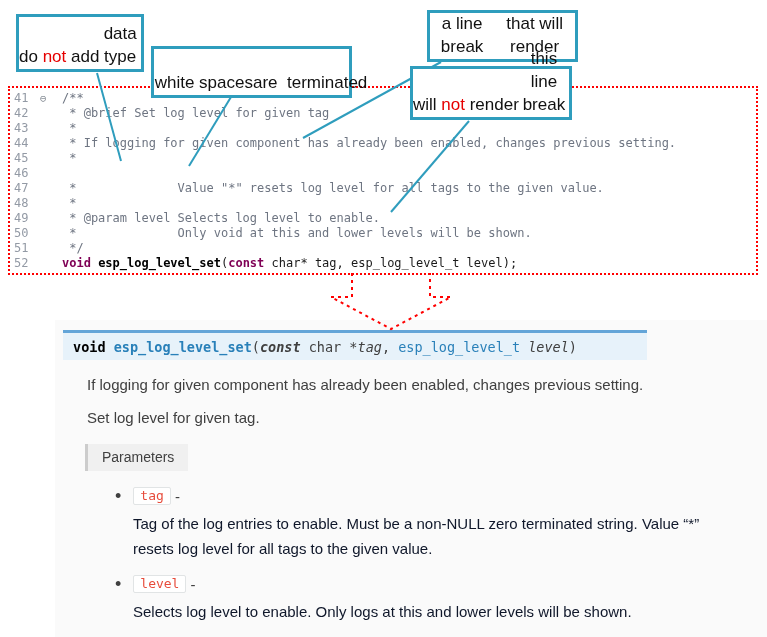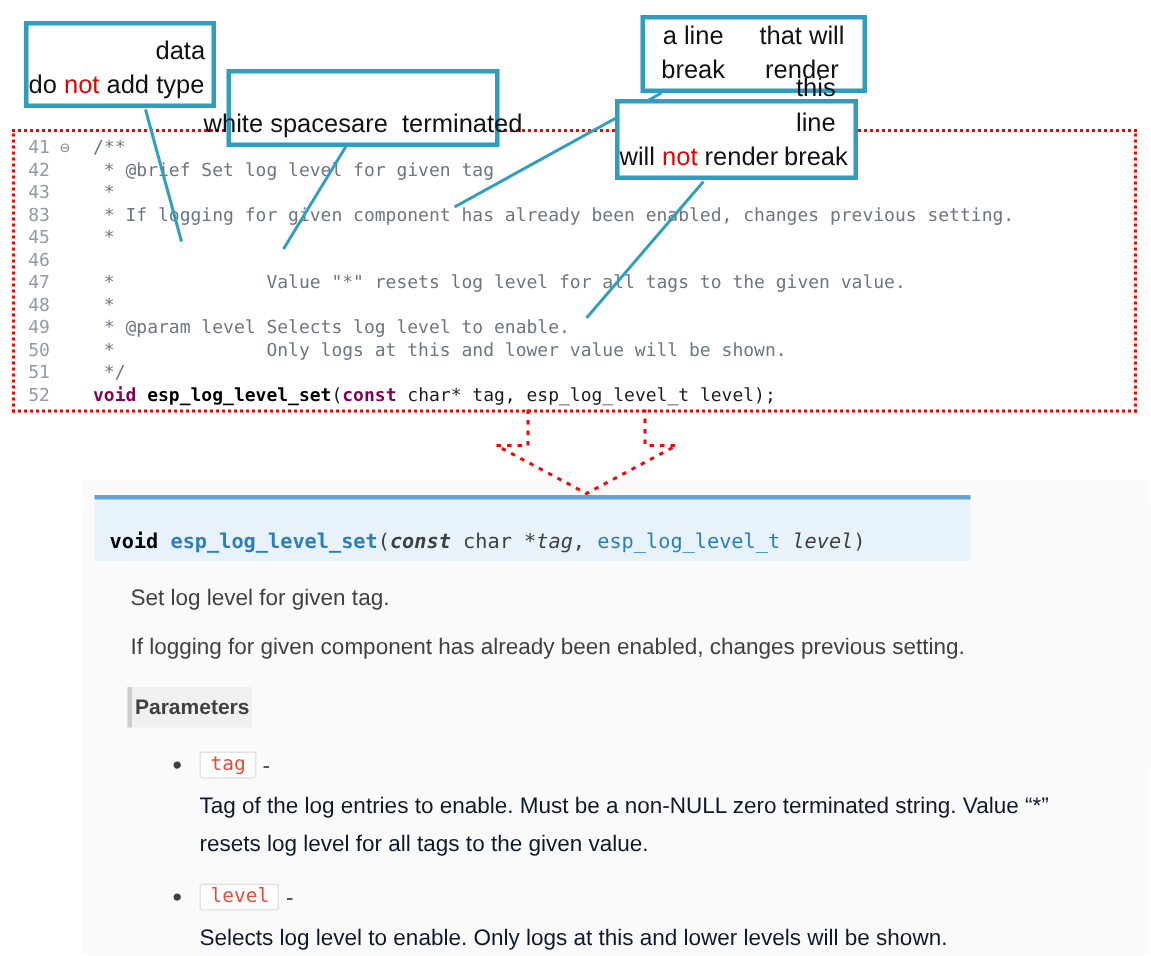--- a/index.html
+++ b/index.html
@@ -23,49 +23,49 @@
   .overlay .redarrow { stroke:#ff0000; stroke-width:2; fill:none; stroke-dasharray:3 4; }
 
   
   .editor {
     position:absolute; left:8px; top:86px; width:746px; height:182px;
     border:2px dotted #ff0000; background:#fff; z-index:10;
     font-family:"DejaVu Sans Mono", monospace; font-size:12px; line-height:15px;
     padding-top:3px; box-sizing:content-box;
   }
   .crow { display:flex; height:15px; }
-  .ln { width:24px; margin-left:4px; text-align:center; color:#939aa5; flex:none; }
+  .ln { width:24px; margin-left:4px; text-align:left; color:#939aa5; flex:none; }
   .fold { width:22px; text-align:left; color:#8a9199; font-size:11px; padding-left:2px; flex:none; }
   .code { white-space:pre; color:#6e7582; }
   .kw { color:#7f0055; font-weight:bold; white-space:pre; }
   .fname { color:#000; font-weight:bold; white-space:pre; }
   .plain { color:#1a1a1a; white-space:pre; }
 
   
   .docs-panel {
     position:absolute; left:55px; top:320px; width:712px; height:317px;
     background:#fafafa; z-index:5; color:#404040;
   }
   .sig {
     margin:10px 0 0 8px; width:584px; box-sizing:border-box;
     background:#e7f2fa; border-top:3px solid #64a5d8;
-    padding:20px 10px 5px; font-family:"DejaVu Sans Mono", monospace; font-size:13.5px;
+    padding:6px 10px 5px; font-family:"DejaVu Sans Mono", monospace; font-size:13.5px;
     color:#404040; white-space:pre;
   }
   .s-kw { font-weight:bold; color:#000; white-space:pre; }
   .s-name { font-weight:bold; color:#2980b9; white-space:pre; }
   .s-const { font-weight:bold; font-style:italic; color:#404040; white-space:pre; }
   .s-type { color:#2980b9; white-space:pre; }
   .s-arg { font-style:italic; color:#404040; white-space:pre; }
   .s-plain { color:#404040; white-space:pre; }
   .dp { margin:16px 0 0 32px; font-size:15px; color:#404040; }
   .params-label {
     display:inline-block; margin:18px 0 0 30px; background:#f0f0f0;
-    border-left:3px solid #cccccc; padding:5px 2px 6px;
-    font-weight:bold; font-size:14px; color:#404040;
+    border-left:3px solid #cccccc; padding:5px 14px 6px;
+    font-weight:normal; font-size:14px; color:#404040;
   }
   .param-head { margin:16px 0 0 60px; display:flex; align-items:center; }
   .param-head.second { margin-top:14px; }
   .bullet { font-size:18px; color:#404040; margin-right:12px; line-height:1; }
   .chip {
     font-family:"DejaVu Sans Mono", monospace; font-size:13px; color:#e74c3c;
     background:#fff; border:1px solid #e1e4e5; padding:0 6px 1px; border-radius:2px;
   }
   .sep { font-size:15px; color:#404040; white-space:pre; }
   .param-desc { margin:6px 0 0 78px; width:600px; font-size:15px; line-height:25px; color:#0f172a; }
@@ -81,21 +81,21 @@
     <line x1="441" y1="62" x2="303" y2="138"></line>
     <line x1="469" y1="121" x2="391" y2="212"></line>
     <path class="redarrow" d="M352 273 L352 297 L331 297 L391 329 L451 297 L430 297 L430 273"></path>
   </svg>
 
   <div class="callout" style="left:16px; top:14px; width:122px; height:52px;">
     <div><span class="pre">do </span><span class="red pre">not</span><span class="pre"> add</span></div>
     <div>data type</div>
   </div>
 
-  <div class="callout" style="left:151px; top:46px; width:176px; height:46px;">
+  <div class="callout" style="left:151px; top:46px; width:176px; height:46px;padding-left:19px;">
     <div class="pre">white spaces</div>
     <div class="pre">are  terminated</div>
   </div>
 
   <div class="callout" style="left:427px; top:10px; width:145px; height:46px;">
     <div>a line break</div>
     <div>that will render</div>
   </div>
 
   <div class="callout" style="left:410px; top:66px; width:156px; height:48px;">
@@ -113,21 +113,21 @@
       <span class="ln">42</span>
         <span class="fold"></span>
       <span class="code"> * @brief Set log level for given tag</span>
     </div>
     <div class="crow">
       <span class="ln">43</span>
         <span class="fold"></span>
       <span class="code"> *</span>
     </div>
     <div class="crow">
-      <span class="ln">83</span>
+      <span class="ln">44</span>
         <span class="fold"></span>
       <span class="code"> * If logging for given component has already been enabled, changes previous setting.</span>
     </div>
     <div class="crow">
       <span class="ln">45</span>
         <span class="fold"></span>
       <span class="code"> *</span>
     </div>
     <div class="crow">
       <span class="ln">46</span>
@@ -144,39 +144,39 @@
       <span class="code"> *</span>
     </div>
     <div class="crow">
       <span class="ln">49</span>
         <span class="fold"></span>
       <span class="code"> * @param level Selects log level to enable.</span>
     </div>
     <div class="crow">
       <span class="ln">50</span>
         <span class="fold"></span>
-      <span class="code"> *              Only logs at this and lower value will be shown.</span>
+      <span class="code"> *              Only void at this and lower levels will be shown.</span>
     </div>
     <div class="crow">
       <span class="ln">51</span>
         <span class="fold"></span>
       <span class="code"> */</span>
     </div>
     <div class="crow">
       <span class="ln">52</span>
         <span class="fold"></span>
       <span class="code"><span class="kw">void </span><span class="fname">esp_log_level_set</span><span class="plain">(</span><span class="kw">const</span><span class="plain"> char* tag, esp_log_level_t level);</span></span>
     </div>
   </div>
 
   <div class="docs-panel">
     <div class="sig"><span class="s-kw">void </span><span class="s-name">esp_log_level_set</span><span class="s-plain">(</span><span class="s-const">const</span><span class="s-plain"> char *</span><span class="s-arg">tag</span><span class="s-plain">, </span><span class="s-type">esp_log_level_t </span><span class="s-arg">level</span><span class="s-plain">)</span></div>
 
+    <p class="dp">If logging for given component has already been enabled, changes previous setting.</p>
     <p class="dp">Set log level for given tag.</p>
-    <p class="dp">If logging for given component has already been enabled, changes previous setting.</p>
 
     <div class="params-label">Parameters</div>
 
     <div>
       <div class="param-head">
         <span class="bullet">•</span>
         <code class="chip">tag</code>
         <span class="sep"> -</span>
       </div>
       <p class="param-desc">Tag of the log entries to enable. Must be a non-NULL zero terminated string. Value “*” resets log level for all tags to the given value.</p>

